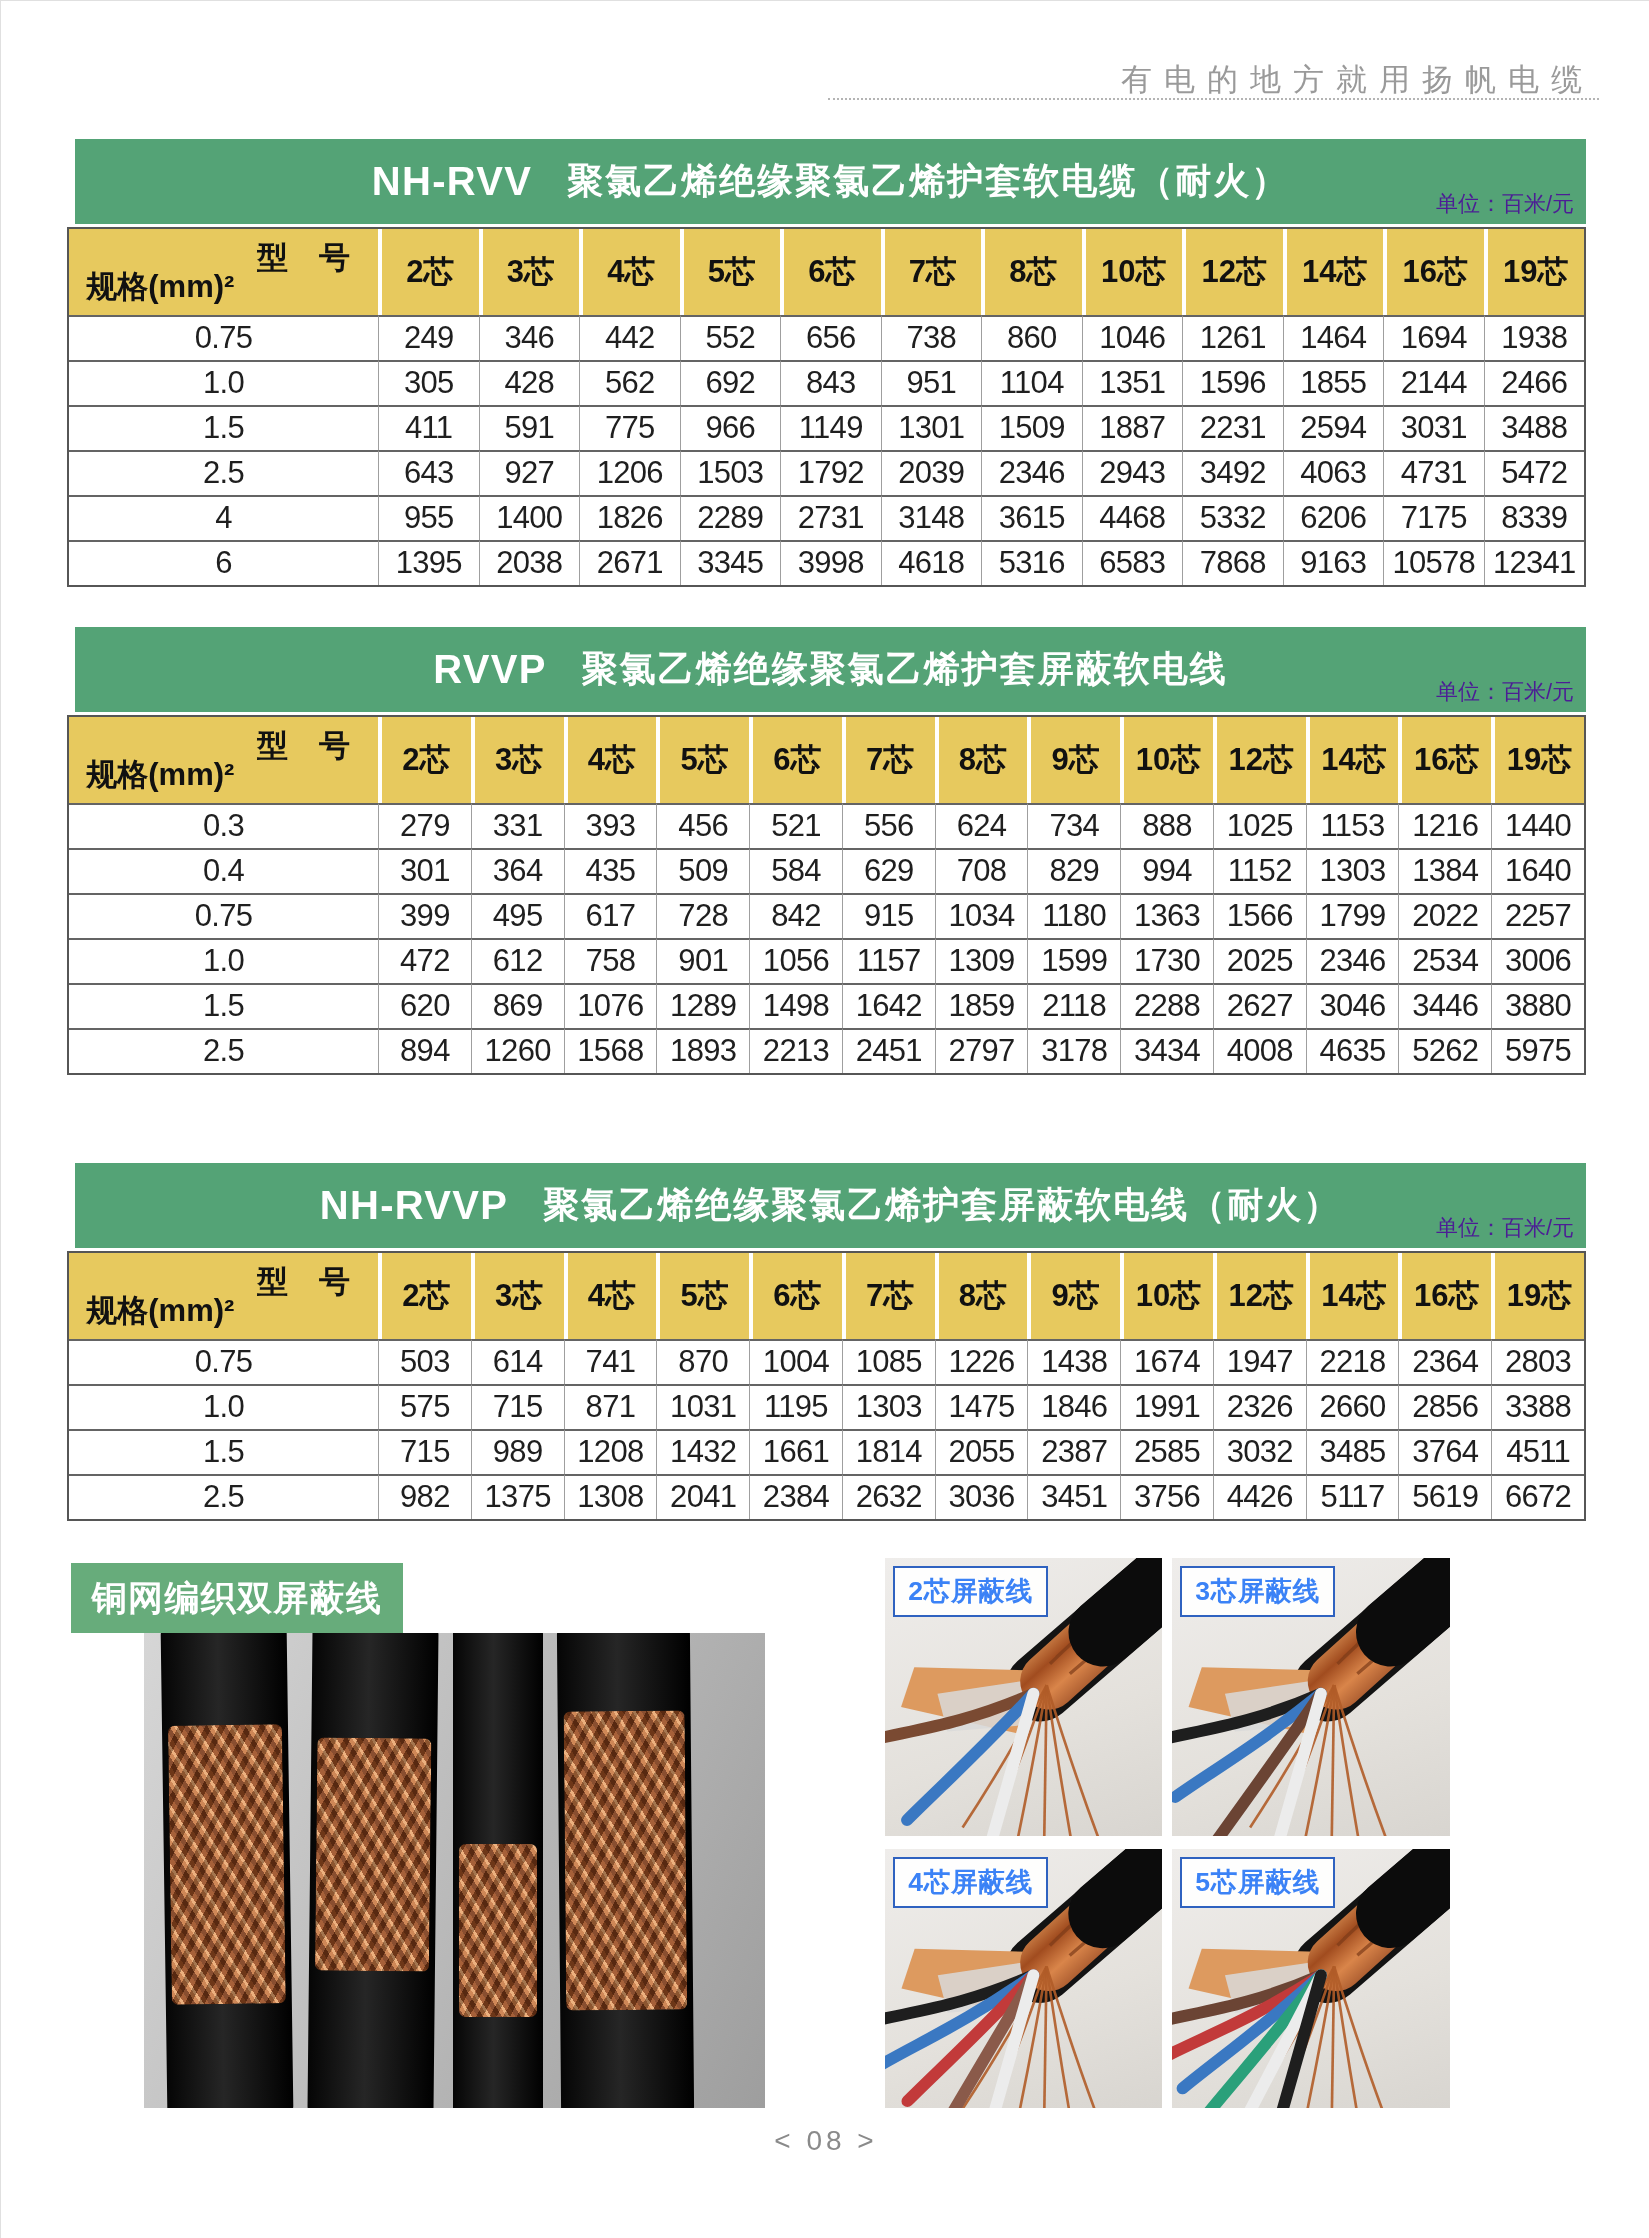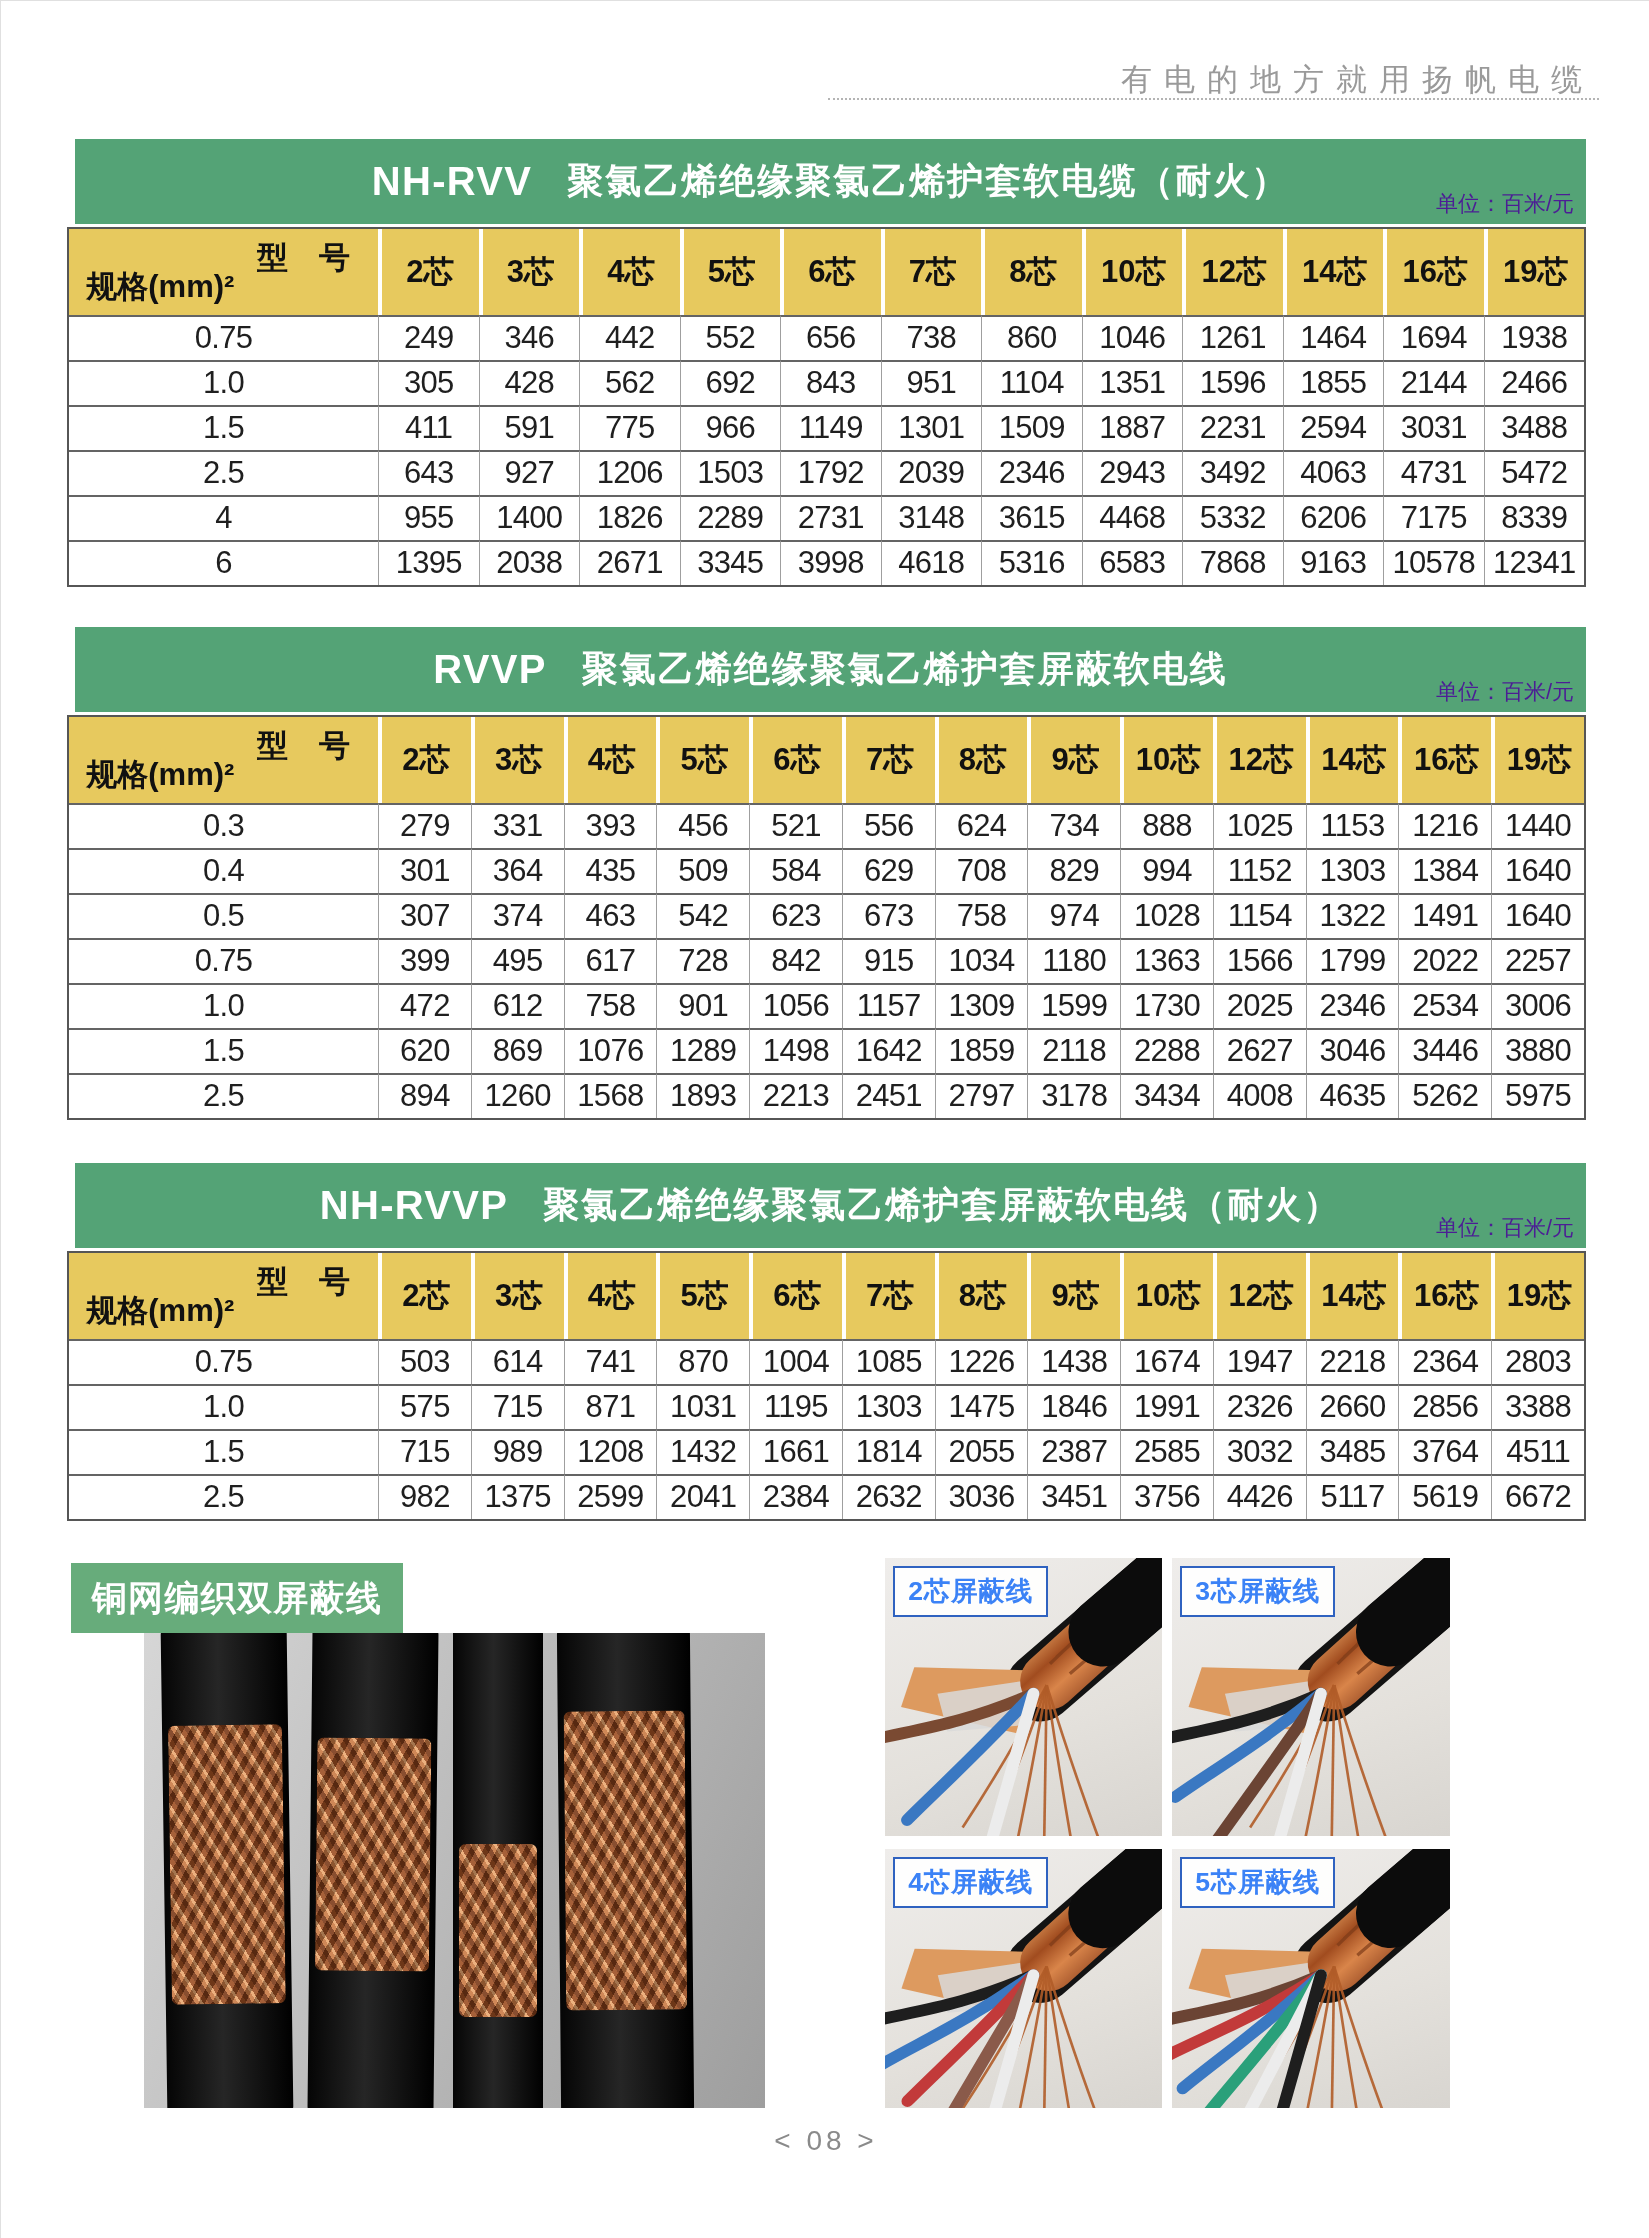--- a/index.html
+++ b/index.html
@@ -243,36 +243,20 @@
             <td>629</td>
             <td>708</td>
             <td>829</td>
             <td>994</td>
             <td>1152</td>
             <td>1303</td>
             <td>1384</td>
             <td>1640</td>
           </tr>
           <tr>
-            <td class="spec">0.5</td>
-            <td>307</td>
-            <td>374</td>
-            <td>463</td>
-            <td>542</td>
-            <td>623</td>
-            <td>673</td>
-            <td>758</td>
-            <td>974</td>
-            <td>1028</td>
-            <td>1154</td>
-            <td>1322</td>
-            <td>1491</td>
-            <td>1640</td>
-          </tr>
-          <tr>
             <td class="spec">0.75</td>
             <td>399</td>
             <td>495</td>
             <td>617</td>
             <td>728</td>
             <td>842</td>
             <td>915</td>
             <td>1034</td>
             <td>1180</td>
             <td>1363</td>
@@ -407,21 +391,21 @@
             <td>2585</td>
             <td>3032</td>
             <td>3485</td>
             <td>3764</td>
             <td>4511</td>
           </tr>
           <tr>
             <td class="spec">2.5</td>
             <td>982</td>
             <td>1375</td>
-            <td>2599</td>
+            <td>1308</td>
             <td>2041</td>
             <td>2384</td>
             <td>2632</td>
             <td>3036</td>
             <td>3451</td>
             <td>3756</td>
             <td>4426</td>
             <td>5117</td>
             <td>5619</td>
             <td>6672</td>

